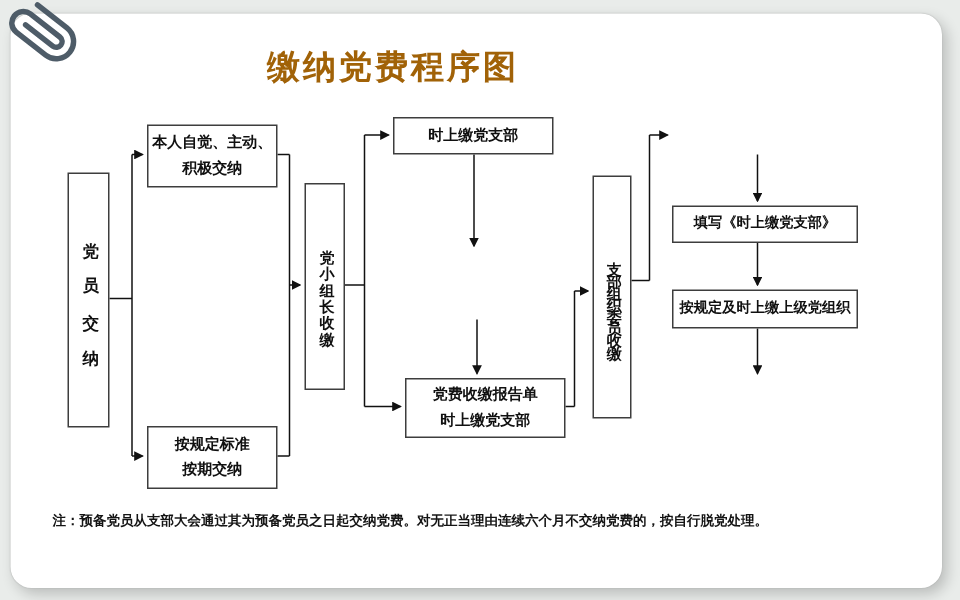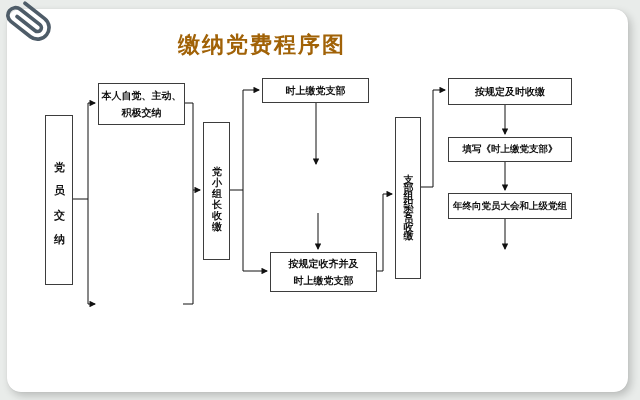--- a/index.html
+++ b/index.html
@@ -103,33 +103,35 @@
     <span class="vlbl">党小组长收缴</span>
   </div>
   <div class="node v3" style="left:395px;top:117px;width:24px;height:160px">
     <span class="vlbl">支部组织委员收缴</span>
   </div>
 
   <div class="node" style="left:98px;top:83px;width:85px;height:40px">
     <span class="lbl">本人自觉、主动、
 积极交纳</span>
   </div>
+  <div class="node" style="left:98px;top:284px;width:85px;height:40px">
+    <span class="lbl">按规定标准
+按期交纳</span>
+  </div>
 
   <div class="node" style="left:262px;top:78px;width:105px;height:23px">
     <span class="lbl">时上缴党支部</span>
   </div>
   <div class="node" style="left:270px;top:252px;width:105px;height:38px">
-    <span class="lbl">按规定收齐并及
+    <span class="lbl">党费收缴报告单
 时上缴党支部</span>
   </div>
 
-  <div class="node" style="left:448px;top:78px;width:122px;height:25px">
-    <span class="lbl">按规定及时收缴</span>
-  </div>
   <div class="node small" style="left:448px;top:137px;width:122px;height:23px">
     <span class="lbl">填写《时上缴党支部》</span>
   </div>
   <div class="node small" style="left:448px;top:193px;width:122px;height:24px">
-    <span class="lbl">年终向党员大会和上级党组</span>
+    <span class="lbl">按规定及时上缴上级党组织</span>
   </div>
 
+  <p class="note">注：预备党员从支部大会通过其为预备党员之日起交纳党费。对无正当理由连续六个月不交纳党费的，按自行脱党处理。</p>
 
 </div>
 
 </body></html>

